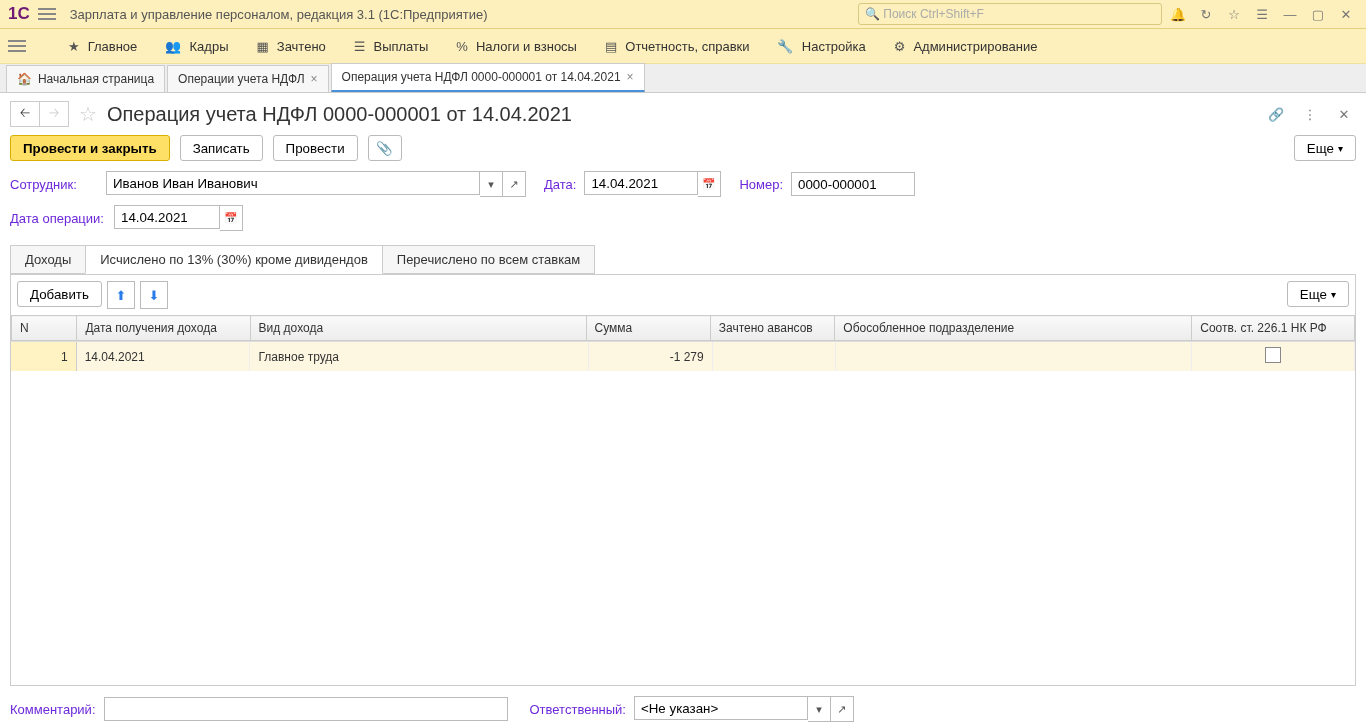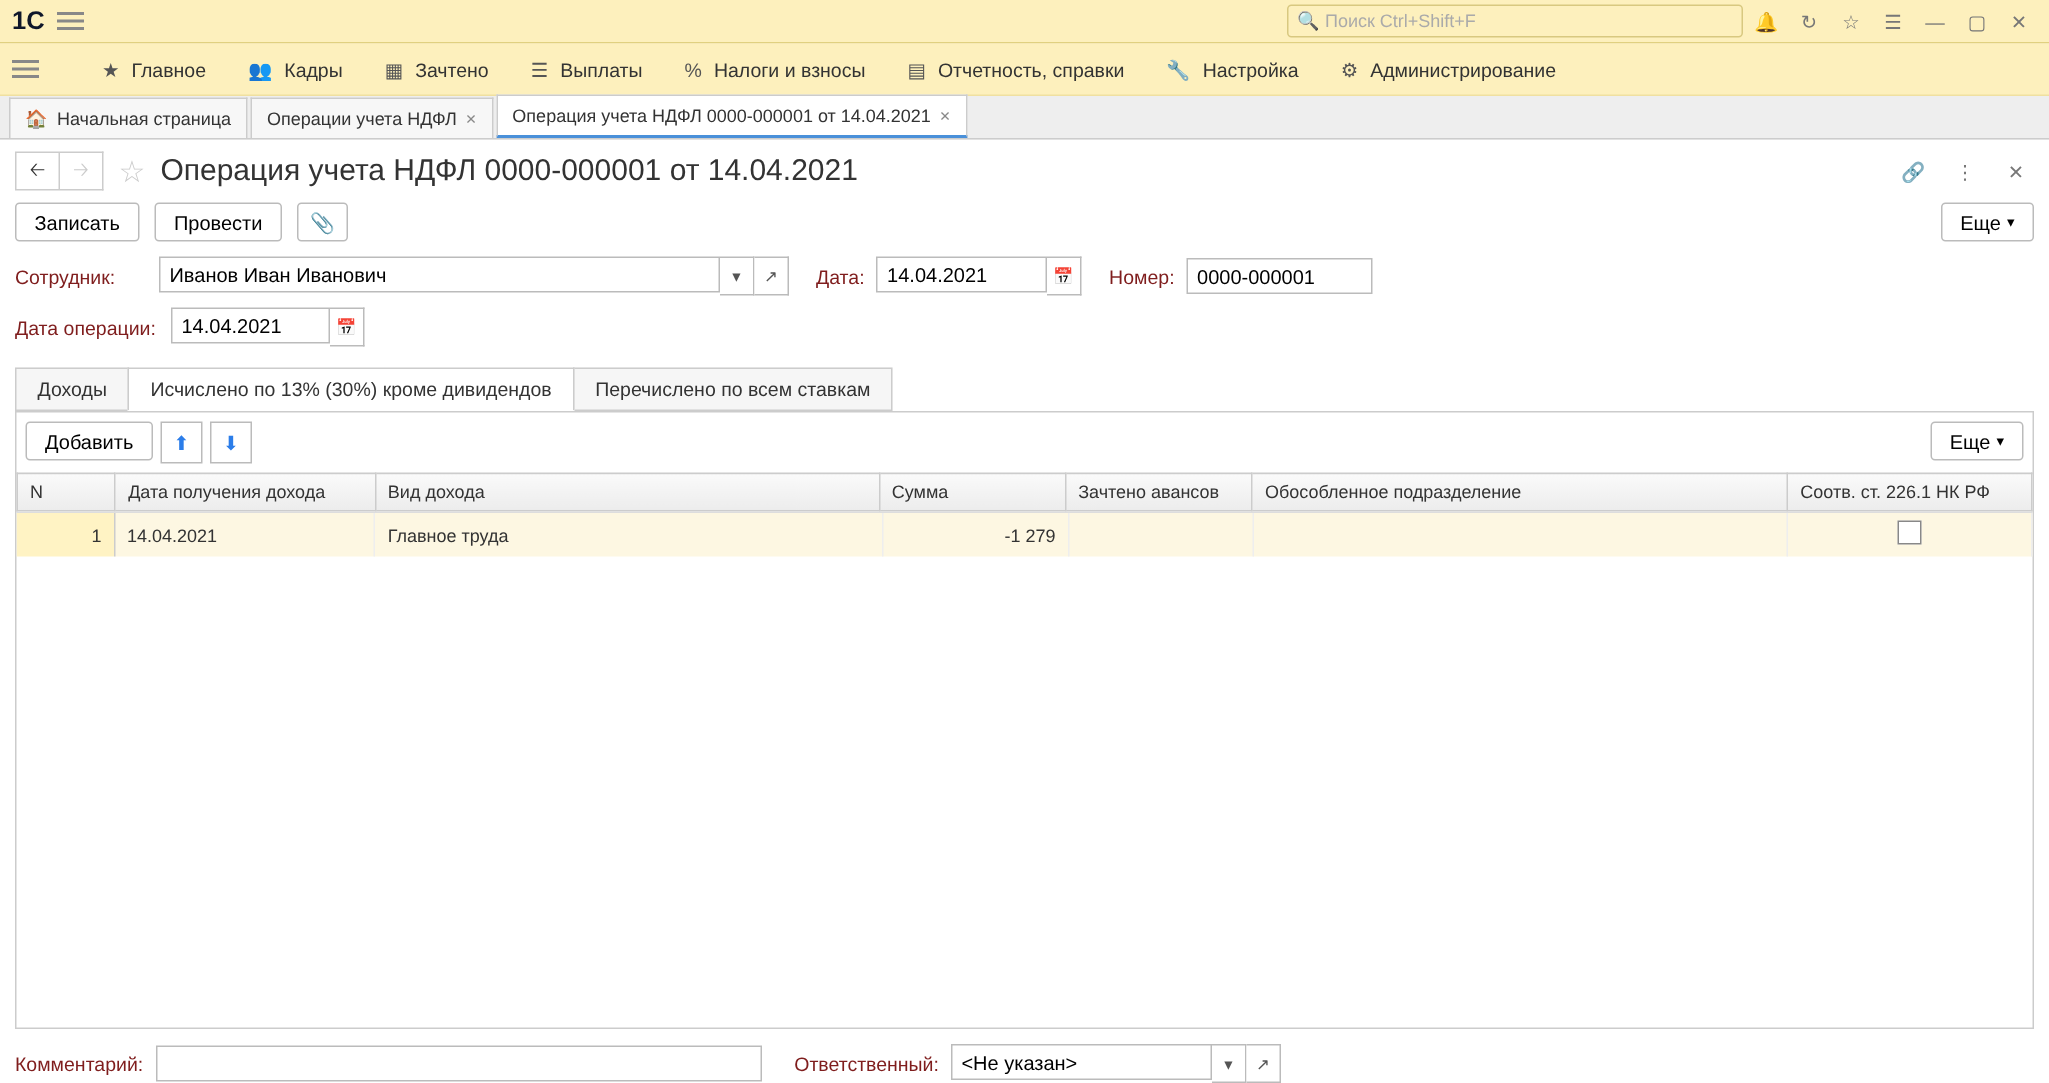--- a/index.html
+++ b/index.html
@@ -1,18 +1,18 @@
 <!DOCTYPE html>
 <html><head>
 <meta charset="utf-8">
 <style>
 html,body{margin:0;padding:0;font-family:Arial,sans-serif;font-size:13px;color:#333;background:#fff;height:100%;}
 body{width:1366px;height:722px;overflow:hidden;}
 .titlebar{background:#fdf0bd;height:28px;display:flex;align-items:center;padding:0 8px;border-bottom:1px solid #e0d080;}
-.logo{color:#0f172a;font-weight:bold;font-size:17px;margin-right:8px;}
+.logo{color:#701a75;font-weight:bold;font-size:17px;margin-right:8px;}
 .menu-icon{width:18px;height:12px;display:flex;flex-direction:column;justify-content:space-between;margin-right:14px;cursor:pointer;}
 .menu-icon span{height:2px;background:#888;}
 .title-text{color:#555;font-size:13px;}
 .title-right{margin-left:auto;display:flex;align-items:center;gap:4px;}
 .search-box{width:290px;height:20px;border:1px solid #d8c880;border-radius:3px;display:flex;align-items:center;padding:0 6px;color:#aaa;font-size:12px;background:#fdf0bd;}
 .ico{width:24px;height:24px;display:flex;align-items:center;justify-content:center;cursor:pointer;color:#777;}
 .mainmenu{background:#fdf0bd;height:34px;display:flex;align-items:center;padding:0 8px;border-bottom:1px solid #f0e0a0;gap:28px;}
 .mainmenu .mm{display:flex;align-items:center;gap:8px;cursor:pointer;color:#333;}
 .tabbar{height:28px;background:#eee;display:flex;align-items:flex-end;padding:0 6px;border-bottom:1px solid #ccc;}
 .tab{height:26px;display:flex;align-items:center;padding:0 10px;border:1px solid #ccc;border-bottom:none;background:#f7f7f7;margin-right:2px;cursor:pointer;font-size:12px;white-space:nowrap;}
@@ -22,21 +22,21 @@
 .nav-btn{width:28px;height:24px;border:1px solid #ccc;background:#fff;display:flex;align-items:center;justify-content:center;cursor:pointer;}
 .nav-btn+.nav-btn{border-left:none;}
 .star{margin:0 10px;color:#ccc;font-size:20px;cursor:pointer;}
 h2{margin:0;font-size:20px;font-weight:normal;color:#333;}
 .doc-head-right{margin-left:auto;display:flex;gap:10px;}
 .cmdbar{display:flex;align-items:center;padding:6px 10px;gap:10px;}
 .btn{height:26px;padding:0 12px;border:1px solid #bbb;background:#fff;border-radius:3px;cursor:pointer;display:flex;align-items:center;}
 .btn.yellow{background:#ffe066;border-color:#d8b000;font-weight:bold;}
 .btn.more::after{content:"▾";margin-left:4px;font-size:10px;}
 .form-row{display:flex;align-items:center;padding:4px 10px;gap:8px;}
-.field-label{color:#7f1d1d;}
+.field-label{color:#6d28d9;}
 .input-combo{display:flex;}
 .text-input{height:22px;border:1px solid #bbb;padding:0 6px;background:#fff;}
 .mini-btn{width:22px;height:24px;border:1px solid #bbb;border-left:none;background:#fff;display:flex;align-items:center;justify-content:center;cursor:pointer;font-size:11px;color:#555;}
 .tabstrip{display:flex;padding:6px 10px 0 10px;gap:0;margin-top:4px;}
 .tsb{padding:6px 14px;border:1px solid #ccc;background:#f6f6f6;cursor:pointer;margin-right:-1px;}
 .tsb.active{background:#fff;border-bottom-color:#fff;position:relative;z-index:1;}
 .tabpanel{border:1px solid #ccc;margin:0 10px;height:410px;display:flex;flex-direction:column;}
 .panel-cmd{display:flex;padding:6px;gap:5px;justify-content:space-between;}
 .arrow-btn{width:26px;height:26px;border:1px solid #bbb;background:#fff;display:flex;align-items:center;justify-content:center;cursor:pointer;}
 table.grid{width:100%;border-collapse:collapse;}
@@ -50,20 +50,21 @@
 </head>
 <body>
 
 <div class="titlebar">
   <span class="logo">1C</span>
   <div class="menu-icon">
       <span></span>
       <span></span>
       <span></span>
     </div>
+  <span class="title-text">Зарплата и управление персоналом, редакция 3.1  (1С:Предприятие)</span>
   <div class="title-right">
     <div class="search-box">
       <span>🔍</span>&nbsp;
       <span>Поиск Ctrl+Shift+F</span>
     </div>
     <div class="ico">🔔</div>
     <div class="ico">↻</div>
     <div class="ico">☆</div>
     <div class="ico">☰</div>
     <div class="ico">—</div>
@@ -133,20 +134,21 @@
   <span class="star">☆</span>
   <h2>Операция учета НДФЛ 0000-000001 от 14.04.2021</h2>
   <div class="doc-head-right">
     <div class="ico">🔗</div>
     <div class="ico">⋮</div>
     <div class="ico">✕</div>
   </div>
 </div>
 
 <div class="cmdbar">
+  <button class="btn yellow">Провести и закрыть</button>
   <button class="btn">Записать</button>
   <button class="btn">Провести</button>
   <button class="btn" style="width:34px;padding:0;justify-content:center;">📎</button>
   <div style="flex:1"></div>
   <button class="btn more">Еще</button>
 </div>
 
 <div class="form-row">
   <span class="field-label" style="width:88px;">Сотрудник:</span>
   <div class="input-combo">

